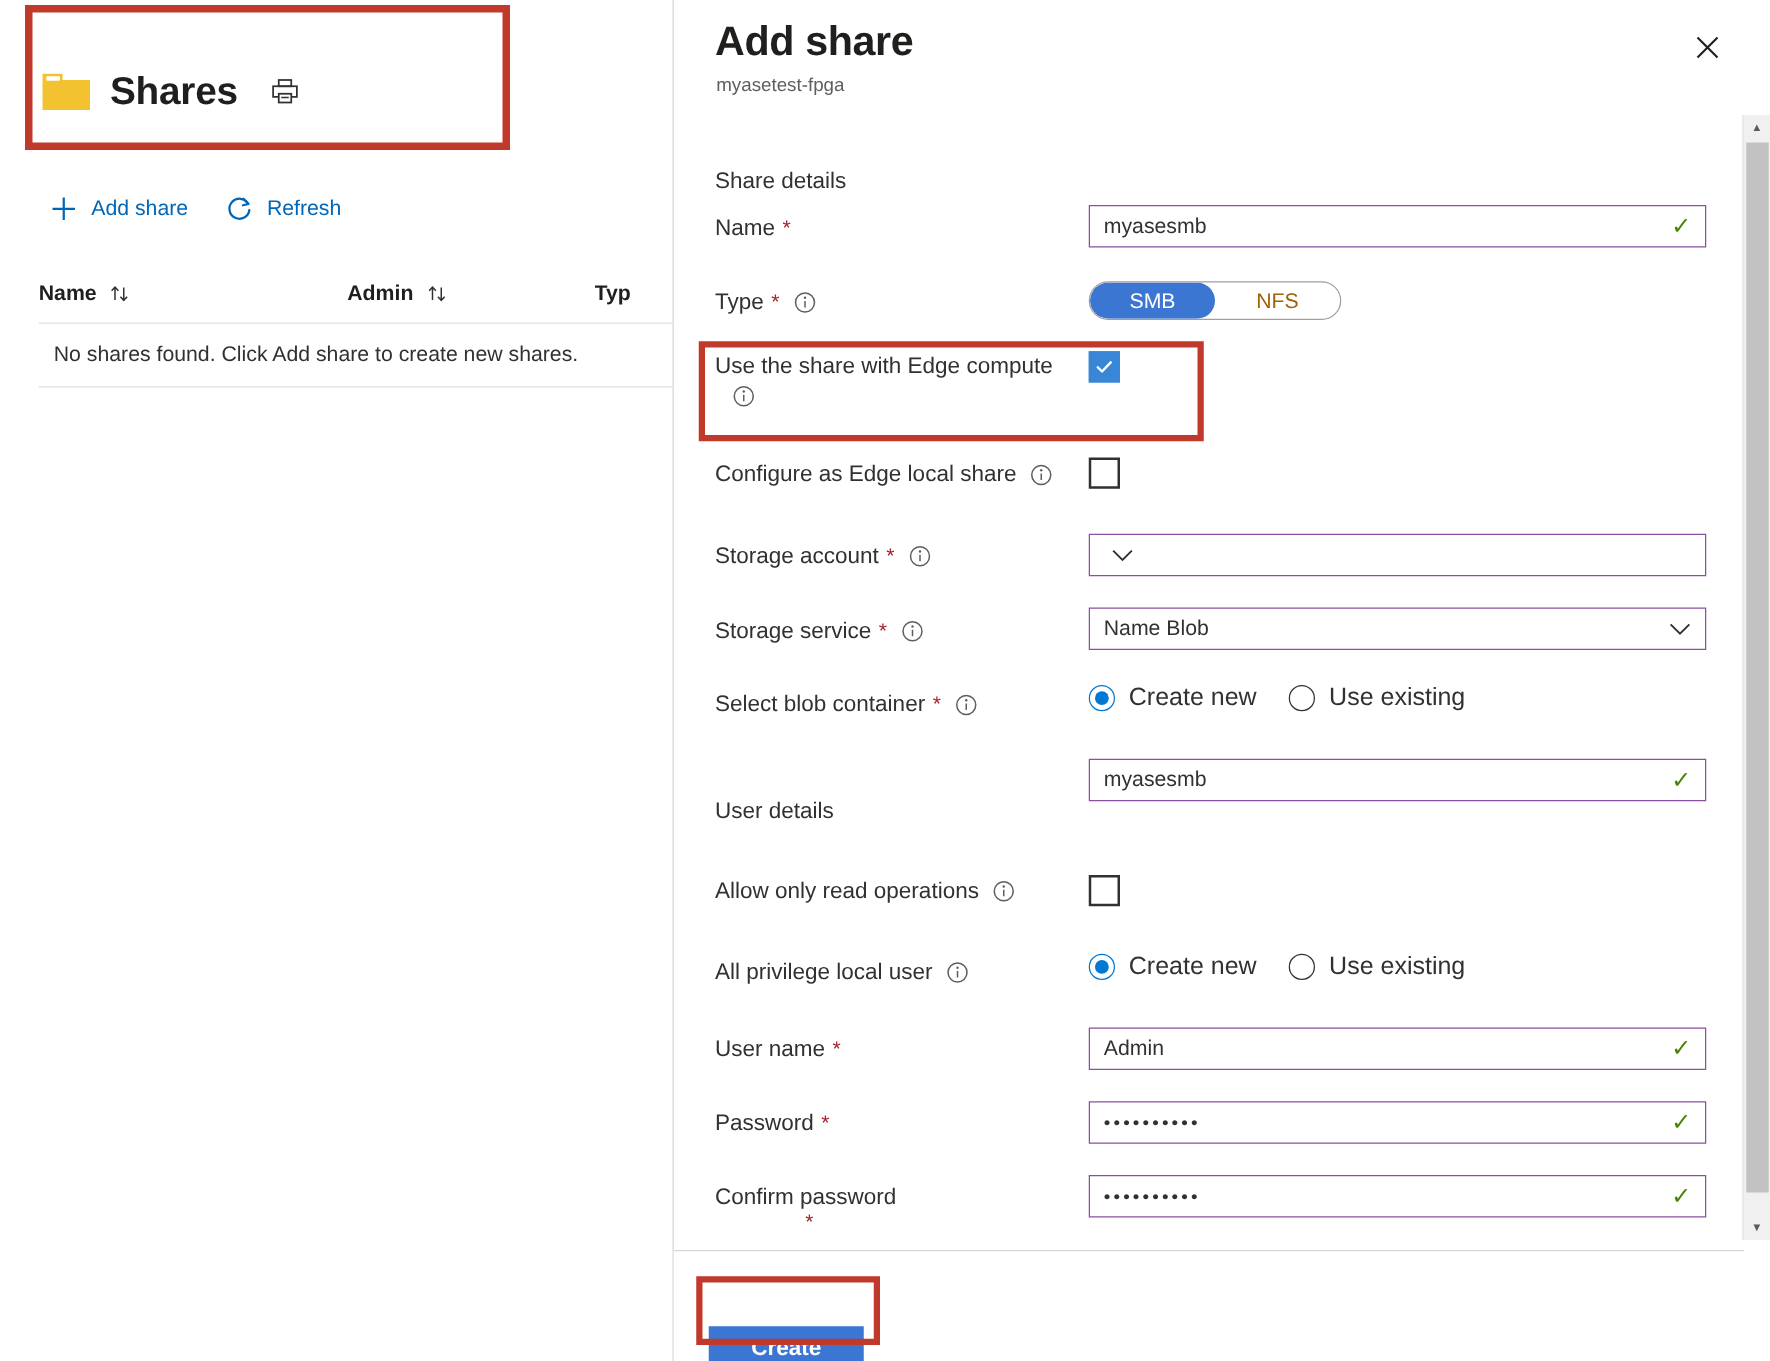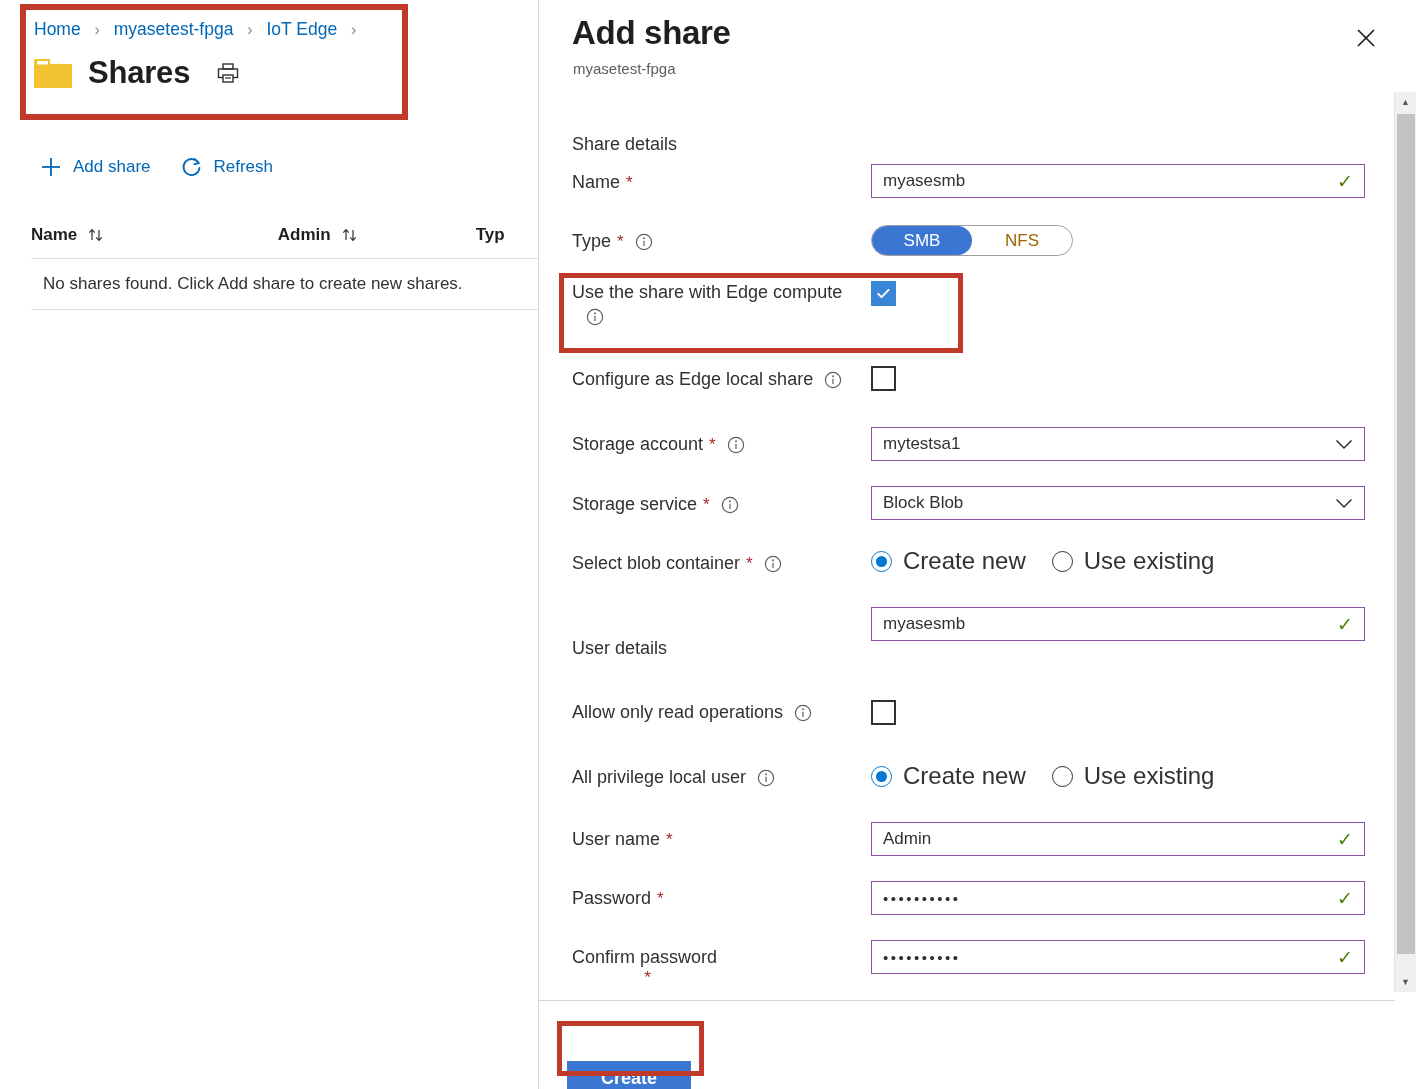--- a/index.html
+++ b/index.html
@@ -258,21 +258,21 @@
     position: absolute;
     left: 332px;
     display: flex;
     align-items: center;
   }
   .radio {
     display: flex;
     align-items: center;
     margin-right: 26px;
     cursor: pointer;
-    font-size: 24px;
+    font-size: 20px;
     color: #323130;
     white-space: nowrap;
   }
   .radio .dot {
     width: 21px; height: 21px;
     border-radius: 50%;
     border: 1.5px solid #323130;
     box-sizing: border-box;
     margin-right: 11px;
     display: flex; align-items: center; justify-content: center;
@@ -344,28 +344,20 @@
     cursor: pointer;
   }
 </style>
 </head>
 <body>
 
 <div id="root">
 
   <div id="left-pane">
 
-    <div id="breadcrumb">
-      <span class="crumb">Home</span>
-      <span class="sep">›</span>
-      <span class="crumb">myasetest-fpga</span>
-      <span class="sep">›</span>
-      <span class="crumb">IoT Edge</span>
-      <span class="sep">›</span>
-    </div>
 
     <div id="title-row">
       <span id="folder-icon">
         <svg width="42" height="36" viewBox="0 0 42 36">
           <path d="M2 4 h16 v5 h22 v24 h-38 z" fill="#f2c230"></path>
           <rect x="5" y="6" width="11" height="3.5" rx="1" fill="#ffffff"></rect>
         </svg>
       </span>
       <span id="page-title">Shares</span>
       <span id="print-icon">
@@ -505,41 +497,40 @@
           <span class="req">*</span>
           <span class="info-ico">
             <svg width="18" height="18" viewBox="0 0 18 18">
               <circle cx="9" cy="9" r="7.6" fill="none" stroke="#605e5c" stroke-width="1.2"></circle>
               <circle cx="9" cy="5.2" r="0.95" fill="#605e5c"></circle>
               <line x1="9" y1="7.7" x2="9" y2="13" stroke="#605e5c" stroke-width="1.2"></line>
             </svg>
           </span>
         </div>
         <div class="select-input" style="top:335px;">
-          <span class="val">mytestsa1</span>
           <span class="chev">
             <svg width="18" height="12" viewBox="0 0 18 12">
                 <path d="M1.5 2.5 L9 10 L16.5 2.5" fill="none" stroke="#323130" stroke-width="1.5"></path>
               </svg>
           </span>
         </div>
 
         <div class="field-label" style="top:402px;">
           <span>Storage service</span>
           <span class="req">*</span>
           <span class="info-ico">
             <svg width="18" height="18" viewBox="0 0 18 18">
               <circle cx="9" cy="9" r="7.6" fill="none" stroke="#605e5c" stroke-width="1.2"></circle>
               <circle cx="9" cy="5.2" r="0.95" fill="#605e5c"></circle>
               <line x1="9" y1="7.7" x2="9" y2="13" stroke="#605e5c" stroke-width="1.2"></line>
             </svg>
           </span>
         </div>
         <div class="select-input" style="top:394px;">
-          <span class="val">Block Blob</span>
+          <span class="val">Name Blob</span>
           <span class="chev">
             <svg width="18" height="12" viewBox="0 0 18 12">
                 <path d="M1.5 2.5 L9 10 L16.5 2.5" fill="none" stroke="#323130" stroke-width="1.5"></path>
               </svg>
           </span>
         </div>
 
         <div class="field-label" style="top:461px;">
           <span>Select blob container</span>
           <span class="req">*</span>

